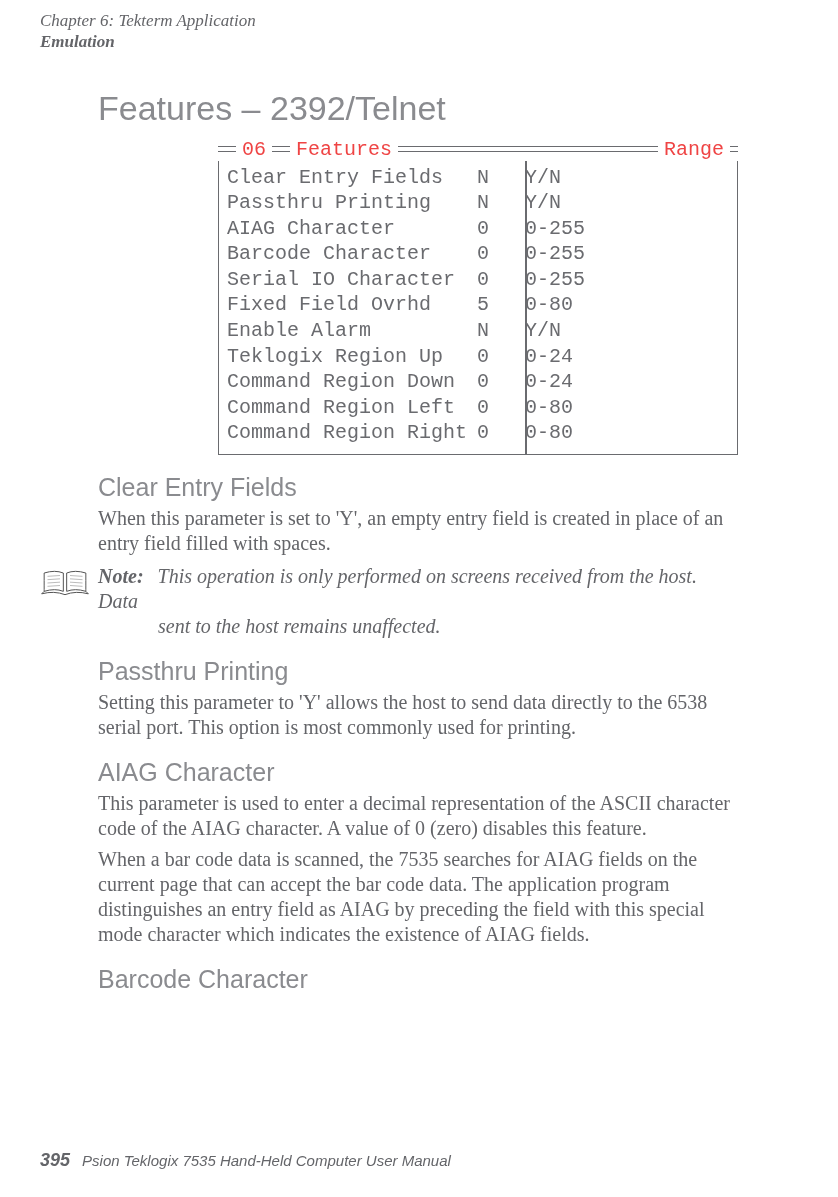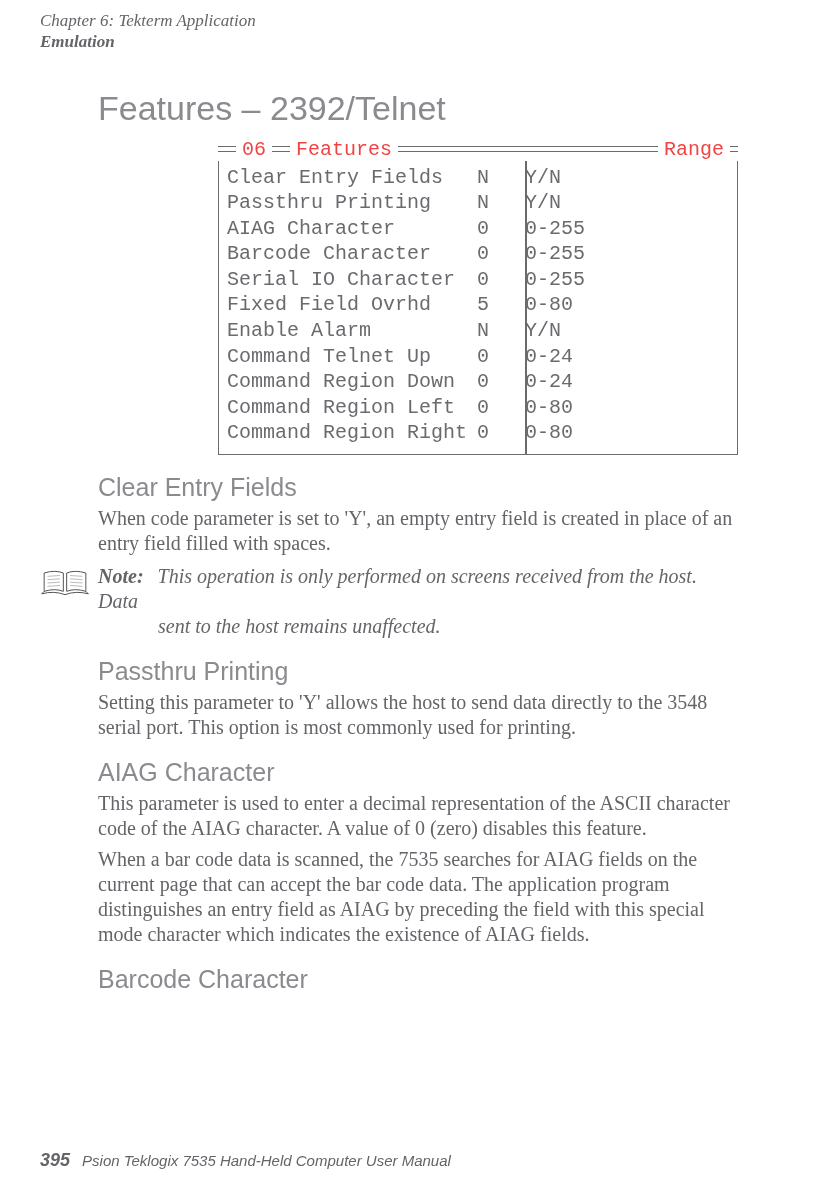--- a/index.html
+++ b/index.html
@@ -192,30 +192,30 @@
         </div>
         <div class="box-body">
           <div class="v-divider"></div>
           <div class="row"><span class="col-label">Clear Entry Fields</span><span class="col-val">N</span><span class="col-range">Y/N</span></div>
           <div class="row"><span class="col-label">Passthru Printing</span><span class="col-val">N</span><span class="col-range">Y/N</span></div>
           <div class="row"><span class="col-label">AIAG Character</span><span class="col-val">0</span><span class="col-range">0-255</span></div>
           <div class="row"><span class="col-label">Barcode Character</span><span class="col-val">0</span><span class="col-range">0-255</span></div>
           <div class="row"><span class="col-label">Serial IO Character</span><span class="col-val">0</span><span class="col-range">0-255</span></div>
           <div class="row"><span class="col-label">Fixed Field Ovrhd</span><span class="col-val">5</span><span class="col-range">0-80</span></div>
           <div class="row"><span class="col-label">Enable Alarm</span><span class="col-val">N</span><span class="col-range">Y/N</span></div>
-          <div class="row"><span class="col-label">Command Telnet Up</span><span class="col-val">0</span><span class="col-range">0-24</span></div>
+          <div class="row"><span class="col-label">Teklogix Region Up</span><span class="col-val">0</span><span class="col-range">0-24</span></div>
           <div class="row"><span class="col-label">Command Region Down</span><span class="col-val">0</span><span class="col-range">0-24</span></div>
           <div class="row"><span class="col-label">Command Region Left</span><span class="col-val">0</span><span class="col-range">0-80</span></div>
           <div class="row"><span class="col-label">Command Region Right</span><span class="col-val">0</span><span class="col-range">0-80</span></div>
         </div>
       </div>
     </div>
 
     <h2 class="sub-title">Clear Entry Fields</h2>
-    <p class="body-text">When code parameter is set to 'Y', an empty entry field is created in place of an entry field filled with spaces.</p>
+    <p class="body-text">When this parameter is set to 'Y', an empty entry field is created in place of an entry field filled with spaces.</p>
 
     <div class="note-block">
       <div class="note-icon">
         <svg viewBox="0 0 60 40" width="50" height="34">
           <path d="M5 8 Q5 28 5 30 Q18 26 28 30 L28 8 Q18 4 5 8 Z" fill="#fff" stroke="#555" stroke-width="1.2"></path>
           <path d="M55 8 Q55 28 55 30 Q42 26 32 30 L32 8 Q42 4 55 8 Z" fill="#fff" stroke="#555" stroke-width="1.2"></path>
           <path d="M5 30 L2 33 Q17 29 30 34 Q43 29 58 33 L55 30" fill="none" stroke="#555" stroke-width="1.2"></path>
           <line x1="9" y1="12" x2="24" y2="11" stroke="#999" stroke-width="0.8"></line>
           <line x1="9" y1="16" x2="24" y2="15" stroke="#999" stroke-width="0.8"></line>
           <line x1="9" y1="20" x2="24" y2="19" stroke="#999" stroke-width="0.8"></line>
@@ -226,21 +226,21 @@
           <line x1="36" y1="23" x2="51" y2="24" stroke="#999" stroke-width="0.8"></line>
         </svg>
       </div>
       <div class="note-text">
         <span class="note-label">Note:</span><span class="note-body">This operation is only performed on screens received from the host. Data</span>
         <span class="note-indent">sent to the host remains unaffected.</span>
       </div>
     </div>
 
     <h2 class="sub-title">Passthru Printing</h2>
-    <p class="body-text">Setting this parameter to 'Y' allows the host to send data directly to the 3548 serial port. This option is most commonly used for printing.</p>
+    <p class="body-text">Setting this parameter to 'Y' allows the host to send data directly to the 6538 serial port. This option is most commonly used for printing.</p>
 
     <h2 class="sub-title">AIAG Character</h2>
     <p class="body-text">This parameter is used to enter a decimal representation of the ASCII character code of the AIAG character. A value of 0 (zero) disables this feature.</p>
     <p class="body-text">When a bar code data is scanned, the 7535 searches for AIAG fields on the current page that can accept the bar code data. The application program distinguishes an entry field as AIAG by preceding the field with this special mode character which indicates the existence of AIAG fields.</p>
 
     <h2 class="sub-title">Barcode Character</h2>
   </div>
 
   <div class="footer">
     <span class="page-num">395</span><span class="manual-name">Psion Teklogix 7535 Hand-Held Computer User Manual</span>

